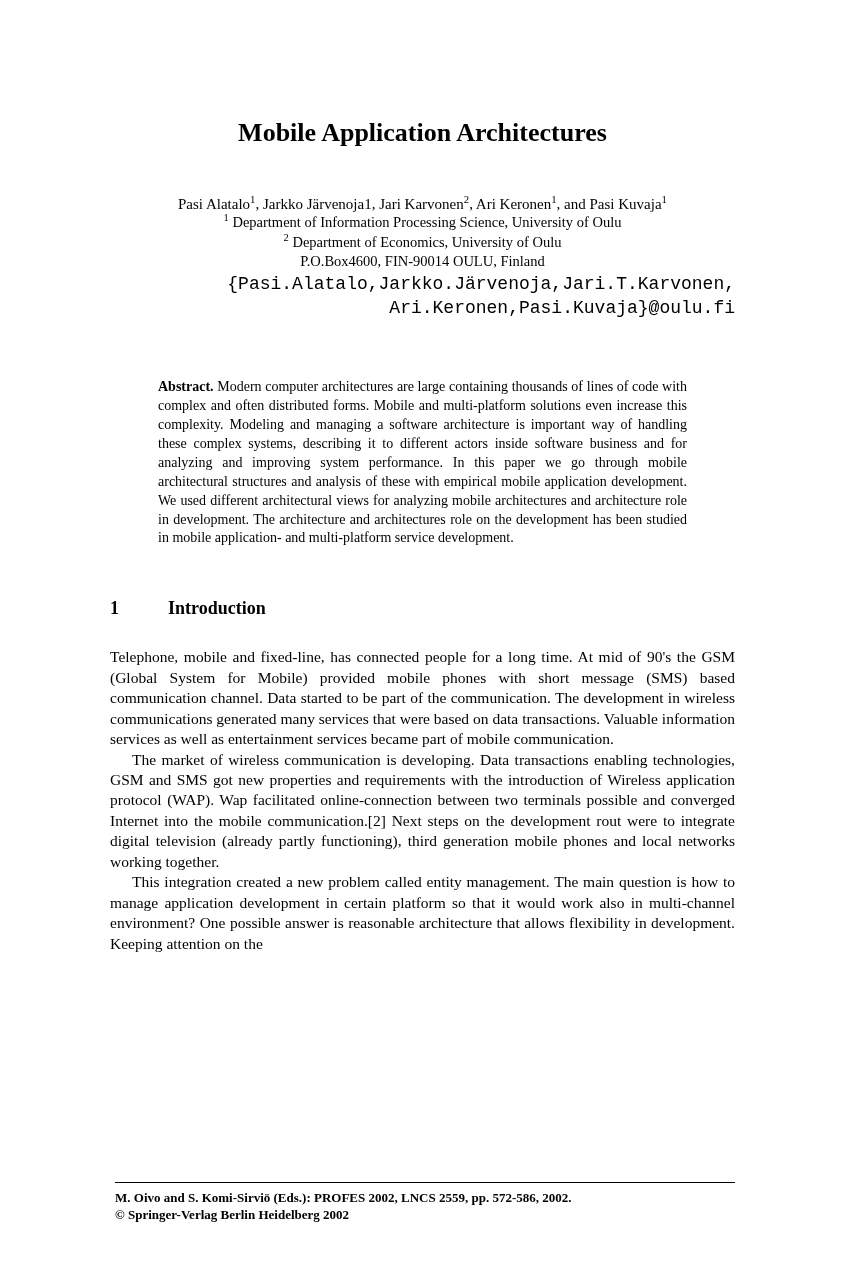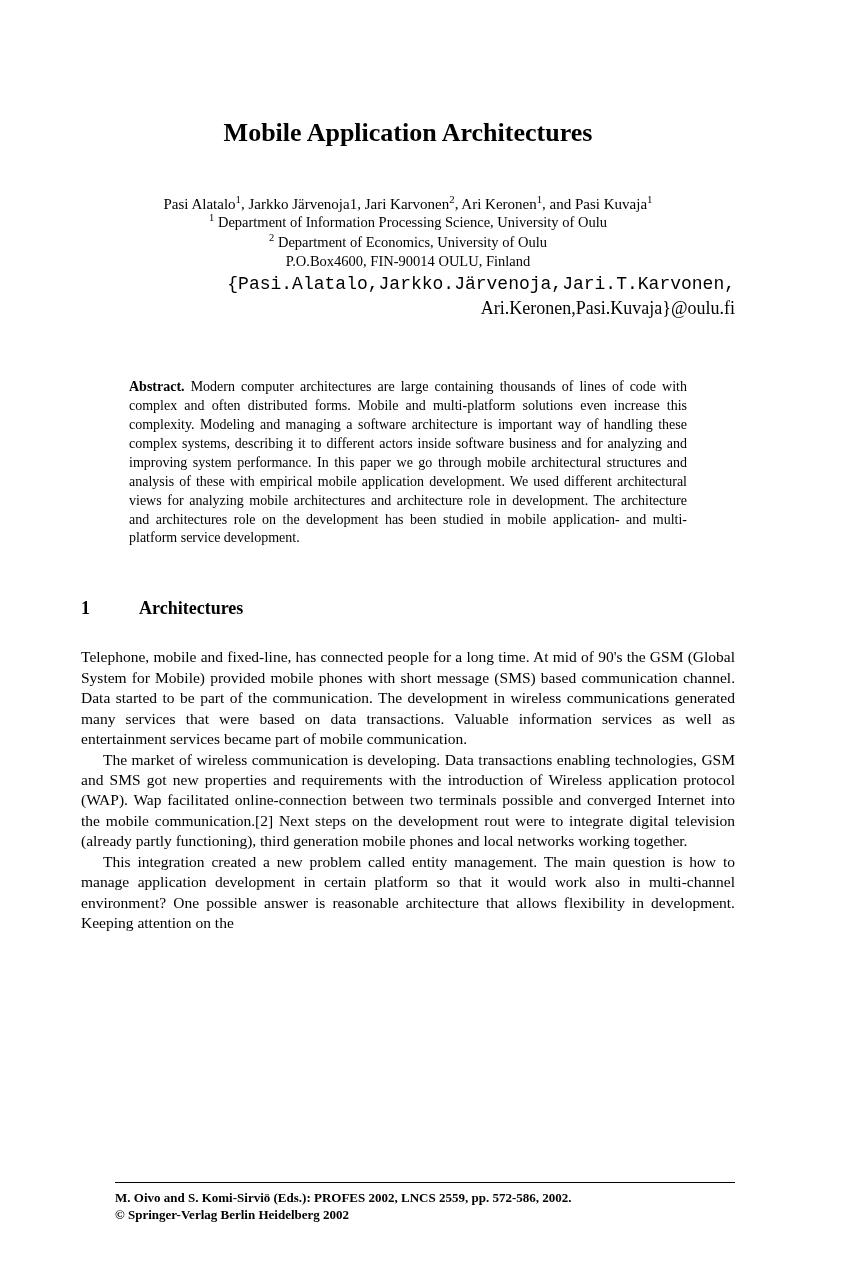--- a/index.html
+++ b/index.html
@@ -8,21 +8,21 @@
       margin: 0;
       padding: 0;
       background: #fff;
       color: #000;
       width: 850px;
       height: 1276px;
       position: relative;
       box-sizing: border-box;
     }
     .page {
-      padding: 118px 115px 60px 81px;
+      padding: 118px 115px 60px 110px;
       box-sizing: border-box;
     }
     .title {
       font-size: 26px;
       font-weight: bold;
       text-align: center;
       margin-bottom: 48px;
     }
     .authors {
       font-size: 15px;
@@ -86,30 +86,30 @@
 <div class="page">
 
   <div class="title">Mobile Application Architectures</div>
 
   <div class="authors">Pasi Alatalo<sup>1</sup>, Jarkko Järvenoja1, Jari Karvonen<sup>2</sup>, Ari Keronen<sup>1</sup>, and Pasi Kuvaja<sup>1</sup></div>
 
   <div class="affil"><sup>1</sup> Department of Information Processing Science, University of Oulu</div>
   <div class="affil"><sup>2</sup> Department of Economics, University of Oulu</div>
   <div class="affil">P.O.Box4600, FIN-90014 OULU, Finland</div>
   <div class="emails">{Pasi.Alatalo,Jarkko.Järvenoja,Jari.T.Karvonen,</div>
-  <div class="emails" style="margin-top:-58px; margin-bottom:58px;font-family:Liberation Serif, serif;">Ari.Keronen,Pasi.Kuvaja}@oulu.fi</div>
+  <div class="emails" style="margin-top:-58px; margin-bottom:58px;">Ari.Keronen,Pasi.Kuvaja}@oulu.fi</div>
 
   <div class="abstract-block">
     <span class="abstract-label">Abstract.</span>
     <span>Modern computer architectures are large containing thousands of lines of code with complex and often distributed forms. Mobile and multi-platform solutions even increase this complexity. Modeling and managing a software architecture is important way of handling these complex systems, describing it to different actors inside software business and for analyzing and improving system performance. In this paper we go through mobile architectural structures and analysis of these with empirical mobile application development. We used different architectural views for analyzing mobile architectures and architecture role in development. The architecture and architectures role on the development has been studied in mobile application- and multi-platform service development.</span>
   </div>
 
   <div class="section-row">
     <span class="section-num">1</span>
-    <span>Architectures</span>
+    <span>Introduction</span>
   </div>
 
   <p class="body-para">Telephone, mobile and fixed-line, has connected people for a long time. At mid of 90's the GSM (Global System for Mobile) provided mobile phones with short message (SMS) based communication channel. Data started to be part of the communication. The development in wireless communications generated many services that were based on data transactions. Valuable information services as well as entertainment services became part of mobile communication.</p>
   <p class="body-para">The market of wireless communication is developing. Data transactions enabling technologies, GSM and SMS got new properties and requirements with the introduction of Wireless application protocol (WAP). Wap facilitated online-connection between two terminals possible and converged Internet into the mobile communication.[2] Next steps on the development rout were to integrate digital television (already partly functioning), third generation mobile phones and local networks working together.</p>
   <p class="body-para">This integration created a new problem called entity management. The main question is how to manage application development in certain platform so that it would work also in multi-channel environment? One possible answer is reasonable architecture that allows flexibility in development. Keeping attention on the</p>
 
 </div>
 
 <div class="footer">
   <div>M. Oivo and S. Komi-Sirviö (Eds.): PROFES 2002, LNCS 2559, pp. 572-586, 2002.</div>

